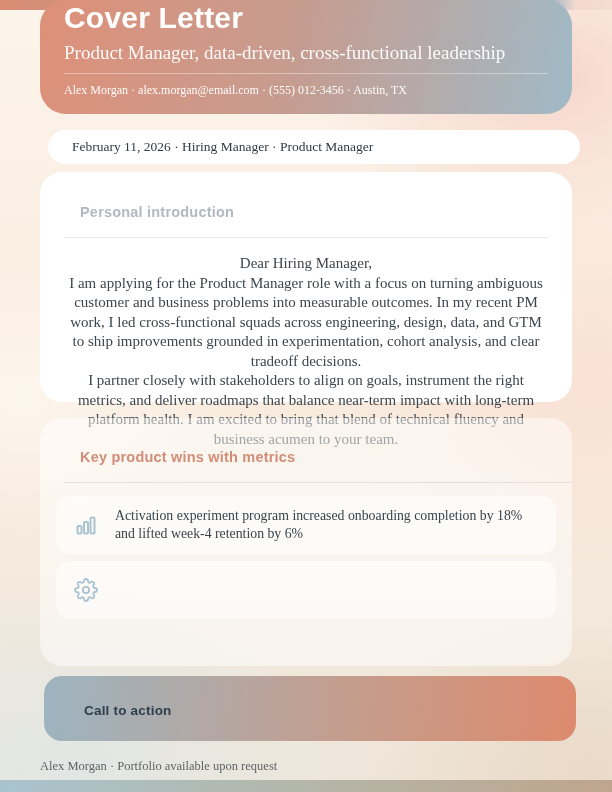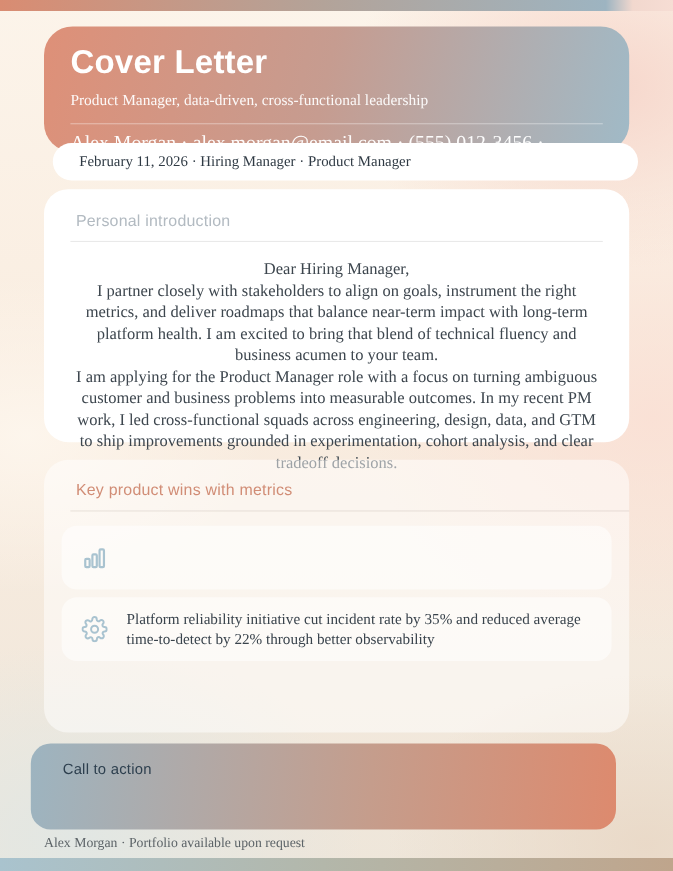--- a/index.html
+++ b/index.html
@@ -20,43 +20,43 @@
   }
   .top-bar{
     position:absolute;left:0;top:0;width:612px;height:10px;
     background:linear-gradient(90deg,#d98c72 0%,#b3a399 48%,#9db4c1 90%,#f2d8ce 94%,#f6ddd4 100%);
   }
   .bottom-bar{
     position:absolute;left:0;top:780px;width:612px;height:12px;
     background:linear-gradient(90deg,#a9c3ce 0%,#b3b7aa 48%,#bfa58c 100%);
   }
   .header-card{
-    position:absolute;left:40px;top:24px;width:532px;height:114px;
-    border-radius:26px;box-sizing:border-box;padding:16px 24px 0;
+    position:absolute;left:40px;top:0;width:532px;height:114px;
+    border-radius:26px;box-sizing:border-box;padding:1px 24px 0;
     background:linear-gradient(102deg,#de9078 0%,#c69c90 48%,#a0bac7 100%);
   }
   .header-card h1{
     margin:0;font-family:"Liberation Sans",sans-serif;font-weight:bold;
     font-size:30px;line-height:34px;color:#ffffff;letter-spacing:.2px;
   }
-  .subtitle{margin:9px 0 0;font-size:14px;line-height:18px;color:rgba(255,255,255,.95);font-family:Liberation Serif, serif;}
+  .subtitle{margin:9px 0 0;font-size:19px;line-height:18px;color:rgba(255,255,255,.95);font-family:Liberation Serif, serif;}
   .header-divider{height:1px;background:rgba(255,255,255,.38);margin:11px 0 0;}
-  .contact{margin:8px 0 0;font-size:18px;line-height:16px;color:rgba(255,255,255,.97);}
+  .contact{margin:8px 0 0;font-size:12px;line-height:16px;color:rgba(255,255,255,.97);}
   .meta-bar{
     position:absolute;left:48px;top:130px;width:532px;height:34px;border-radius:17px;
     background:#ffffff;box-sizing:border-box;display:flex;align-items:center;padding:0 24px;
     font-size:13.5px;color:#2f3a44;
   }
   .intro-card{
     position:absolute;left:40px;top:172px;width:532px;height:230px;
     border-radius:22px;background:#ffffff;box-sizing:border-box;
     padding:15px 24px 0;overflow:visible;
   }
   .sec-heading{
-    margin:5px;font-family:"Liberation Sans",sans-serif;font-weight:normal;
+    margin:16px;font-family:"Liberation Sans",sans-serif;font-weight:bold;
     font-size:14.5px;line-height:18px;letter-spacing:.2px;
   }
   .intro-card .sec-heading{color:#b2bac1;}
   .intro-divider{height:1px;background:#e9e9e9;margin:9px 0 0;}
   .body-text{margin-top:16px;width:484px;font-size:15px;line-height:19.5px;color:#3d464e;}
   .body-text p{margin:0;text-align:center;}
   .wins-card{
     position:absolute;left:40px;top:418px;width:532px;height:248px;
     border-radius:22px;background:rgba(255,255,255,.5);box-sizing:border-box;
     padding:14px 16px 0 24px;
@@ -65,21 +65,21 @@
   .wins-divider{height:1px;background:rgba(90,70,60,.12);margin:9px 0 0;width:508px;margin-left:0;}
   .win-list{margin-top:13px;display:flex;flex-direction:column;gap:7px;}
   .win-item{
     display:flex;align-items:center;gap:17px;min-height:58px;box-sizing:border-box;
     width:500px;margin-left:-8px;padding:8px 14px 8px 18px;border-radius:14px;
     background:rgba(255,255,255,.55);
   }
   .win-icon{flex:0 0 auto;width:24px;height:24px;display:flex;align-items:center;justify-content:center;}
   .win-text{font-size:13.8px;line-height:18px;color:#39434c;width:420px;}
   .cta-card{
-    position:absolute;left:28px;top:676px;width:532px;height:78px;
+    position:absolute;left:44px;top:676px;width:532px;height:65px;
     border-radius:18px;box-sizing:border-box;padding:10px 24px 0;
     background:linear-gradient(95deg,#9db4c0 0%,#c59d8c 58%,#dd8a6e 100%);
   }
   .cta-card .sec-heading{font-size:13.5px;color:#2d3f4e;}
   .cta-text{margin:3px 0 0;font-size:13.8px;line-height:17.2px;color:#303c47;width:484px;}
   .footer-line{
     position:absolute;left:40px;top:758px;margin:0;
     font-size:12.5px;line-height:16px;color:#5d6468;
   }
 </style>
@@ -99,49 +99,49 @@
 
   <div class="meta-bar">
     <span>February 11, 2026  ·  Hiring Manager  ·  Product Manager</span>
   </div>
 
   <section class="intro-card">
     <h2 class="sec-heading">Personal introduction</h2>
     <div class="intro-divider"></div>
     <div class="body-text">
       <p>Dear Hiring Manager,</p>
+      <p>I am applying for the Product Manager role with a focus on turning ambiguous customer and business problems into measurable outcomes. In my recent PM work, I led cross-functional squads across engineering, design, data, and GTM to ship improvements grounded in experimentation, cohort analysis, and clear tradeoff decisions.</p>
       <p>I partner closely with stakeholders to align on goals, instrument the right metrics, and deliver roadmaps that balance near-term impact with long-term platform health. I am excited to bring that blend of technical fluency and business acumen to your team.</p>
-      <p>I am applying for the Product Manager role with a focus on turning ambiguous customer and business problems into measurable outcomes. In my recent PM work, I led cross-functional squads across engineering, design, data, and GTM to ship improvements grounded in experimentation, cohort analysis, and clear tradeoff decisions.</p>
     </div>
   </section>
 
   <section class="wins-card">
     <h2 class="sec-heading">Key product wins with metrics</h2>
     <div class="wins-divider"></div>
     <div class="win-list">
 
       <div class="win-item">
         <span class="win-icon">
           <svg width="24" height="24" viewBox="0 0 24 24" fill="none" stroke="#a9c3d0" stroke-width="2" stroke-linejoin="round">
             <rect x="3.5" y="13" width="4" height="7.5" rx="1"></rect>
             <rect x="10" y="9" width="4" height="11.5" rx="1"></rect>
             <rect x="16.5" y="4.5" width="4" height="16" rx="1"></rect>
           </svg>
         </span>
+        <span class="win-text">Activation experiment program increased onboarding completion by 18% and lifted week-4 retention by 6%</span>
       </div>
 
 
       <div class="win-item">
         <span class="win-icon">
           <svg width="24" height="24" viewBox="0 0 24 24" fill="none" stroke="#a9c3d0" stroke-width="1.8" stroke-linejoin="round">
             <circle cx="12" cy="12" r="3.2"></circle>
             <path d="M19.4 15a1.65 1.65 0 0 0 .33 1.82l.06.06a2 2 0 1 1-2.83 2.83l-.06-.06a1.65 1.65 0 0 0-1.82-.33 1.65 1.65 0 0 0-1 1.51V21a2 2 0 1 1-4 0v-.09a1.65 1.65 0 0 0-1-1.51 1.65 1.65 0 0 0-1.82.33l-.06.06a2 2 0 1 1-2.83-2.83l.06-.06a1.65 1.65 0 0 0 .33-1.82 1.65 1.65 0 0 0-1.51-1H3a2 2 0 1 1 0-4h.09a1.65 1.65 0 0 0 1.51-1 1.65 1.65 0 0 0-.33-1.82l-.06-.06a2 2 0 1 1 2.83-2.83l.06.06a1.65 1.65 0 0 0 1.82.33h0a1.65 1.65 0 0 0 1-1.51V3a2 2 0 1 1 4 0v.09a1.65 1.65 0 0 0 1 1.51h0a1.65 1.65 0 0 0 1.82-.33l.06-.06a2 2 0 1 1 2.83 2.83l-.06.06a1.65 1.65 0 0 0-.33 1.82V9a1.65 1.65 0 0 0 1.51 1H21a2 2 0 1 1 0 4h-.09a1.65 1.65 0 0 0-1.51 1z"></path>
           </svg>
         </span>
-        <span class="win-text">Platform reliability initiative cut incident rate by 35% and reduced average time-to-detect by 22% through better observability</span>
       </div>
 
     </div>
   </section>
 
   <section class="cta-card">
     <h2 class="sec-heading">Call to action</h2>
   </section>
 
   <p class="footer-line">Alex Morgan  ·  Portfolio available upon request</p>

